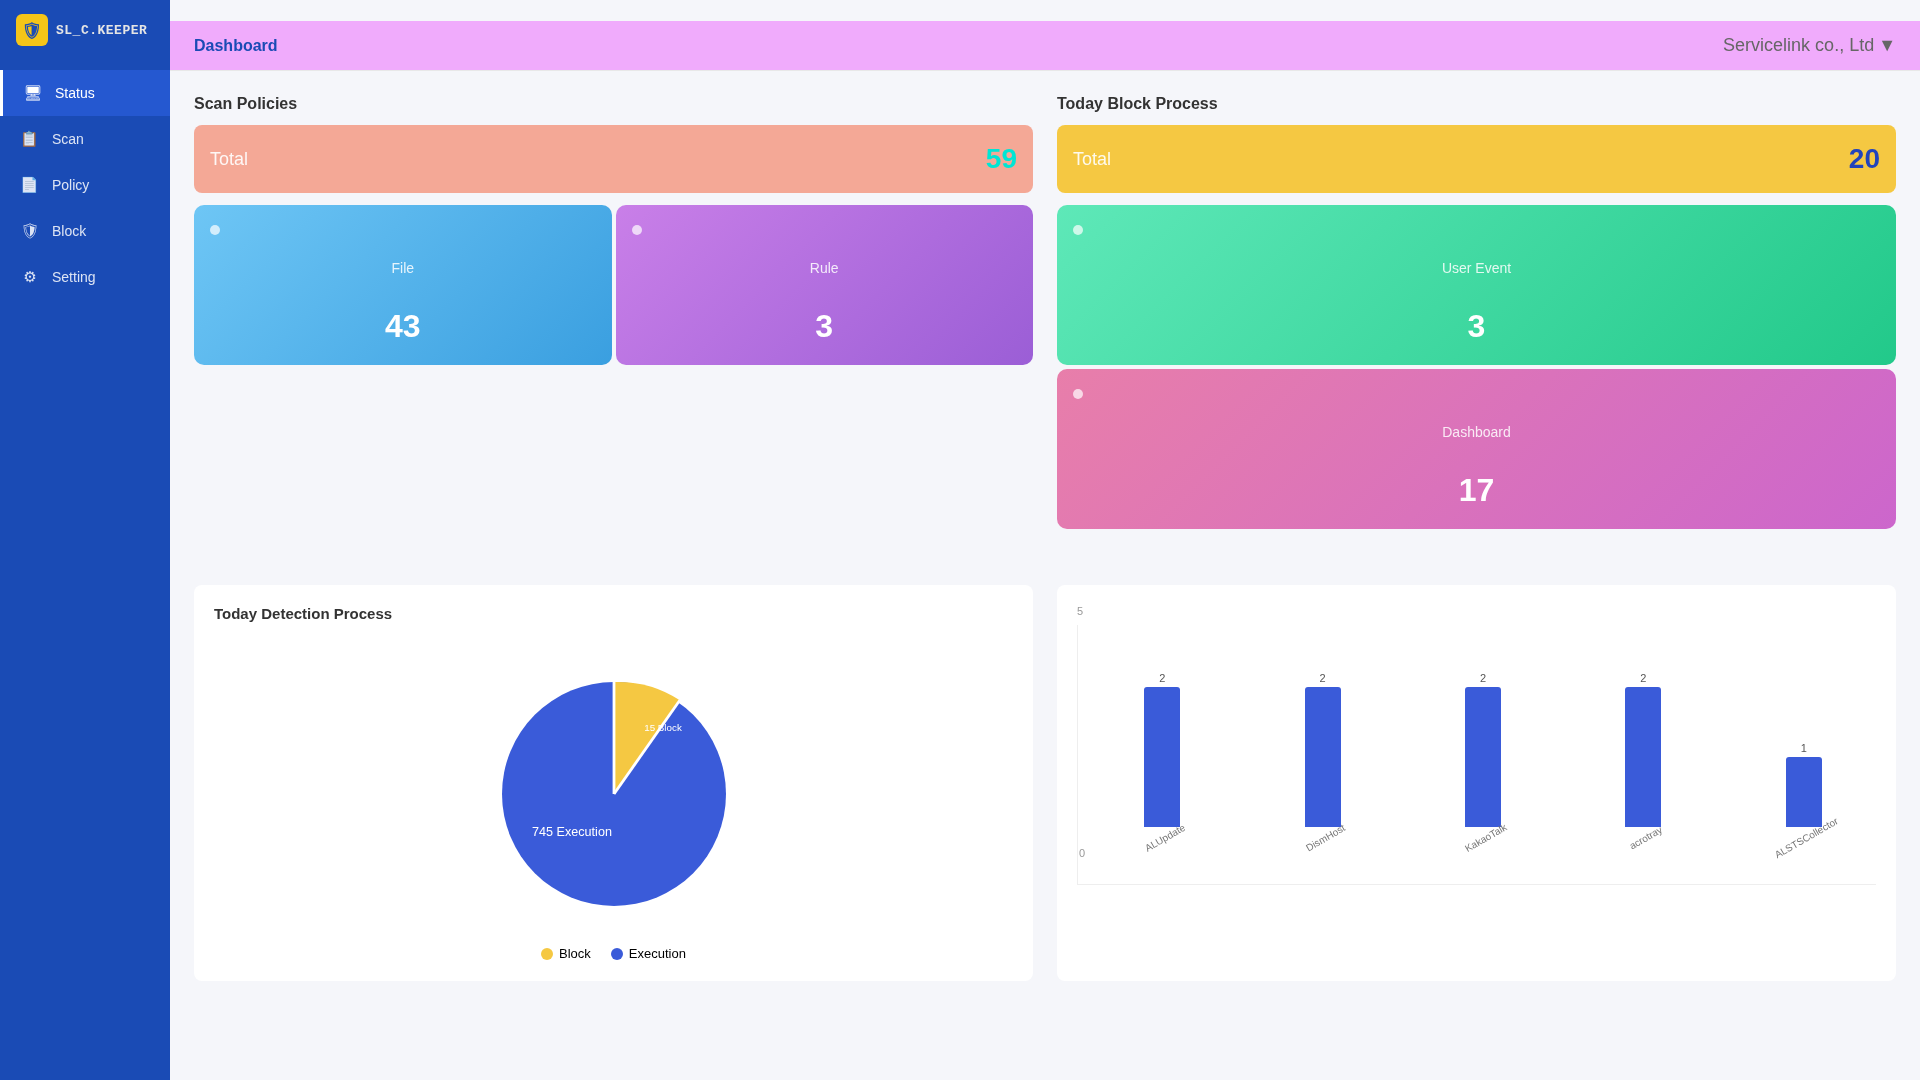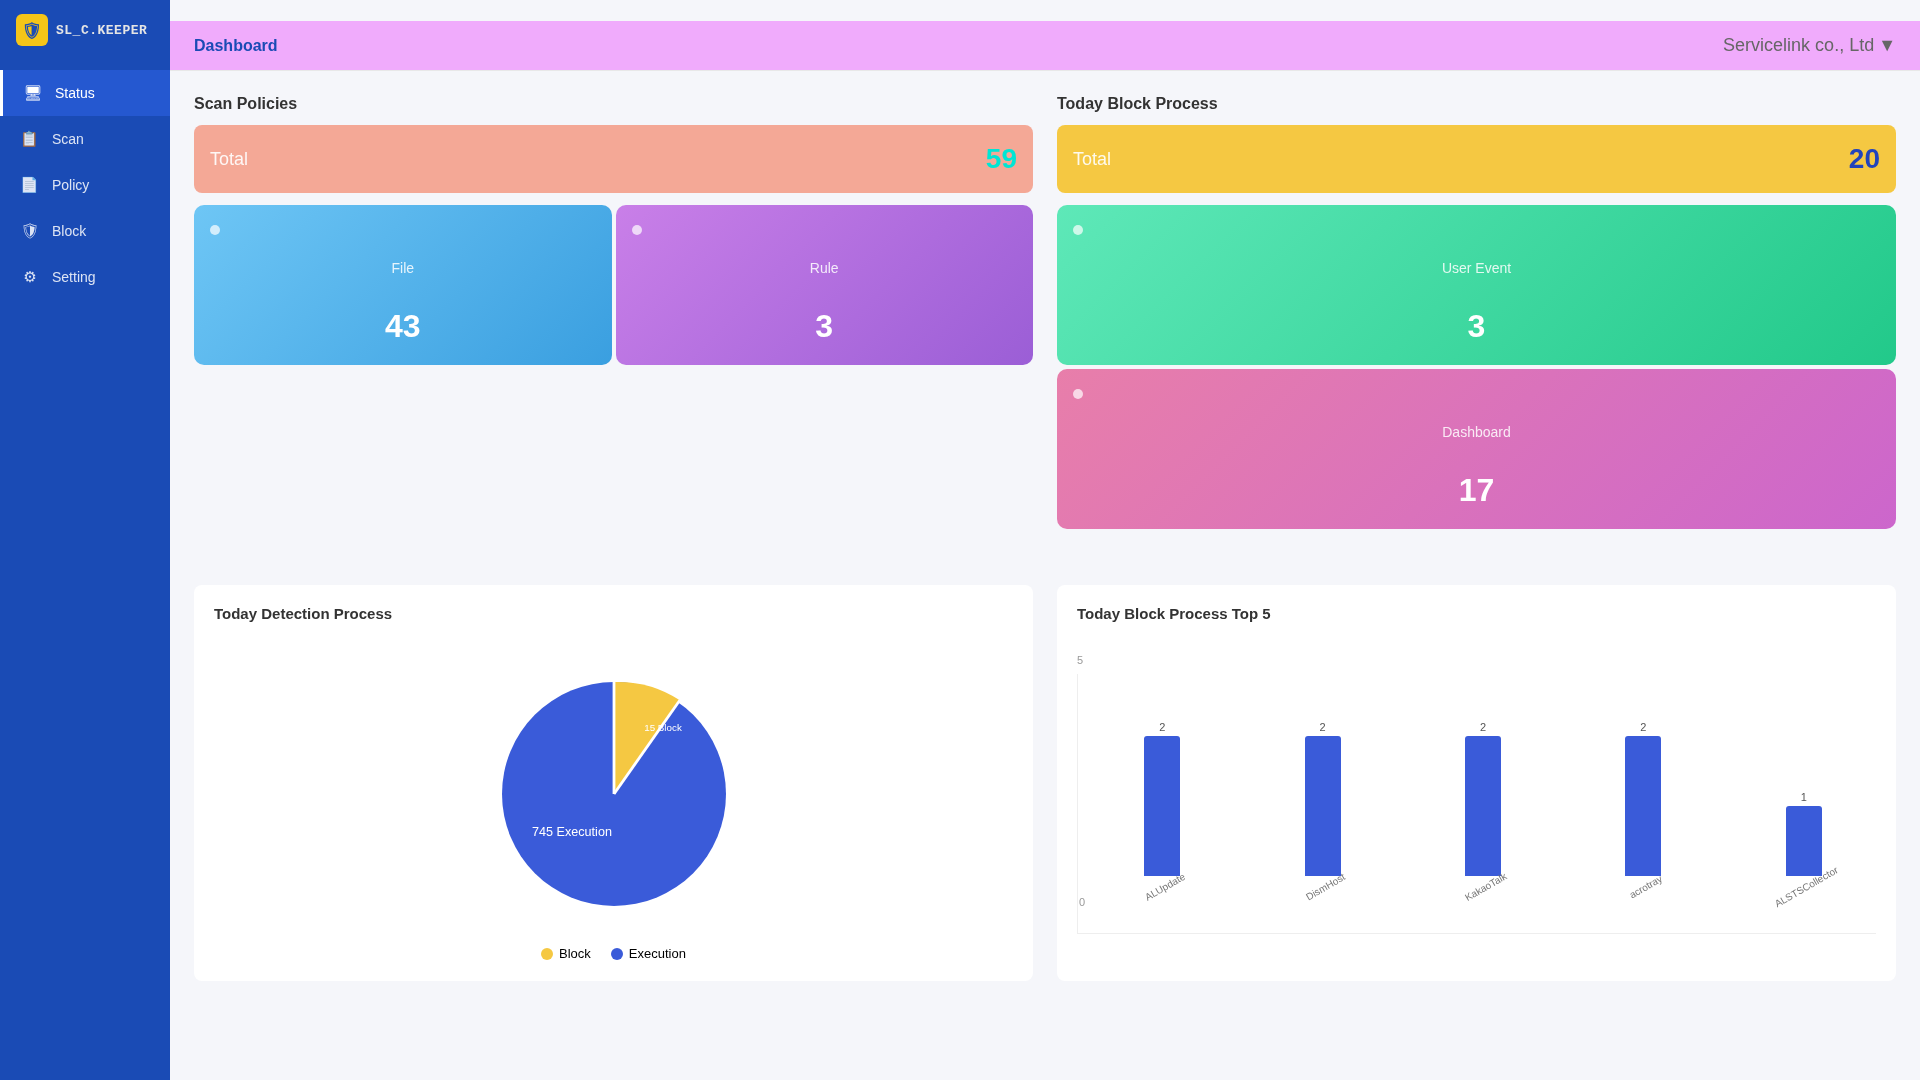--- a/index.html
+++ b/index.html
@@ -371,21 +371,20 @@
             </div>
             <div class="legend-item">
               <div class="legend-dot" style="background:#3a5bd9"></div>
               <span>Execution</span>
             </div>
           </div>
         </div>
       </div>
 
       <div class="chart-container">
-        <div class="chart-title">Today Block Process Top 5</div>
         <div style="font-size:11px;color:#999;margin-bottom:8px;">5</div>
         <div style="position:relative;height:260px;">
           <div style="position:absolute;left:0;right:0;bottom:0;top:0;display:flex;align-items:flex-end;gap:16px;padding-bottom:40px;border-left:1px solid #eee;border-bottom:1px solid #eee;padding-left:12px;">
 
             <div class="bar-group" style="display:flex;flex-direction:column;align-items:center;flex:1;justify-content:flex-end;height:100%;">
               <span class="bar-value-label">2</span>
               <div class="bar" style="height:140px;"></div>
               <span class="bar-x-label" style="margin-top:6px;font-size:10px;color:#777;transform:rotate(-30deg);transform-origin:top center;white-space:nowrap;">ALUpdate</span>
             </div>
 

